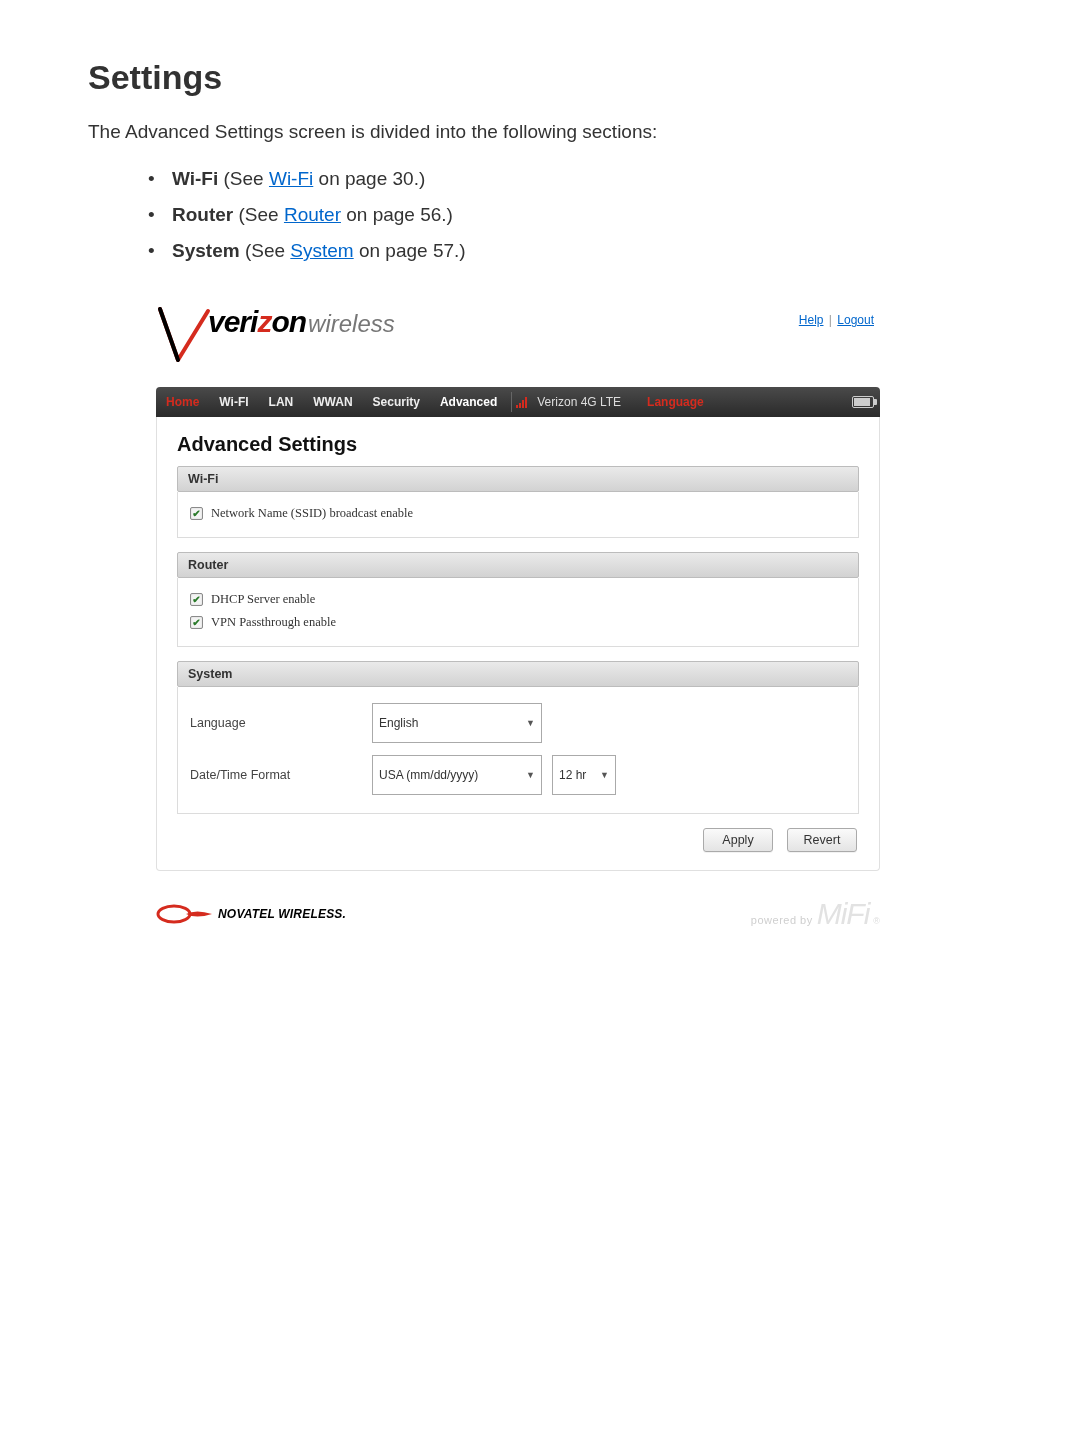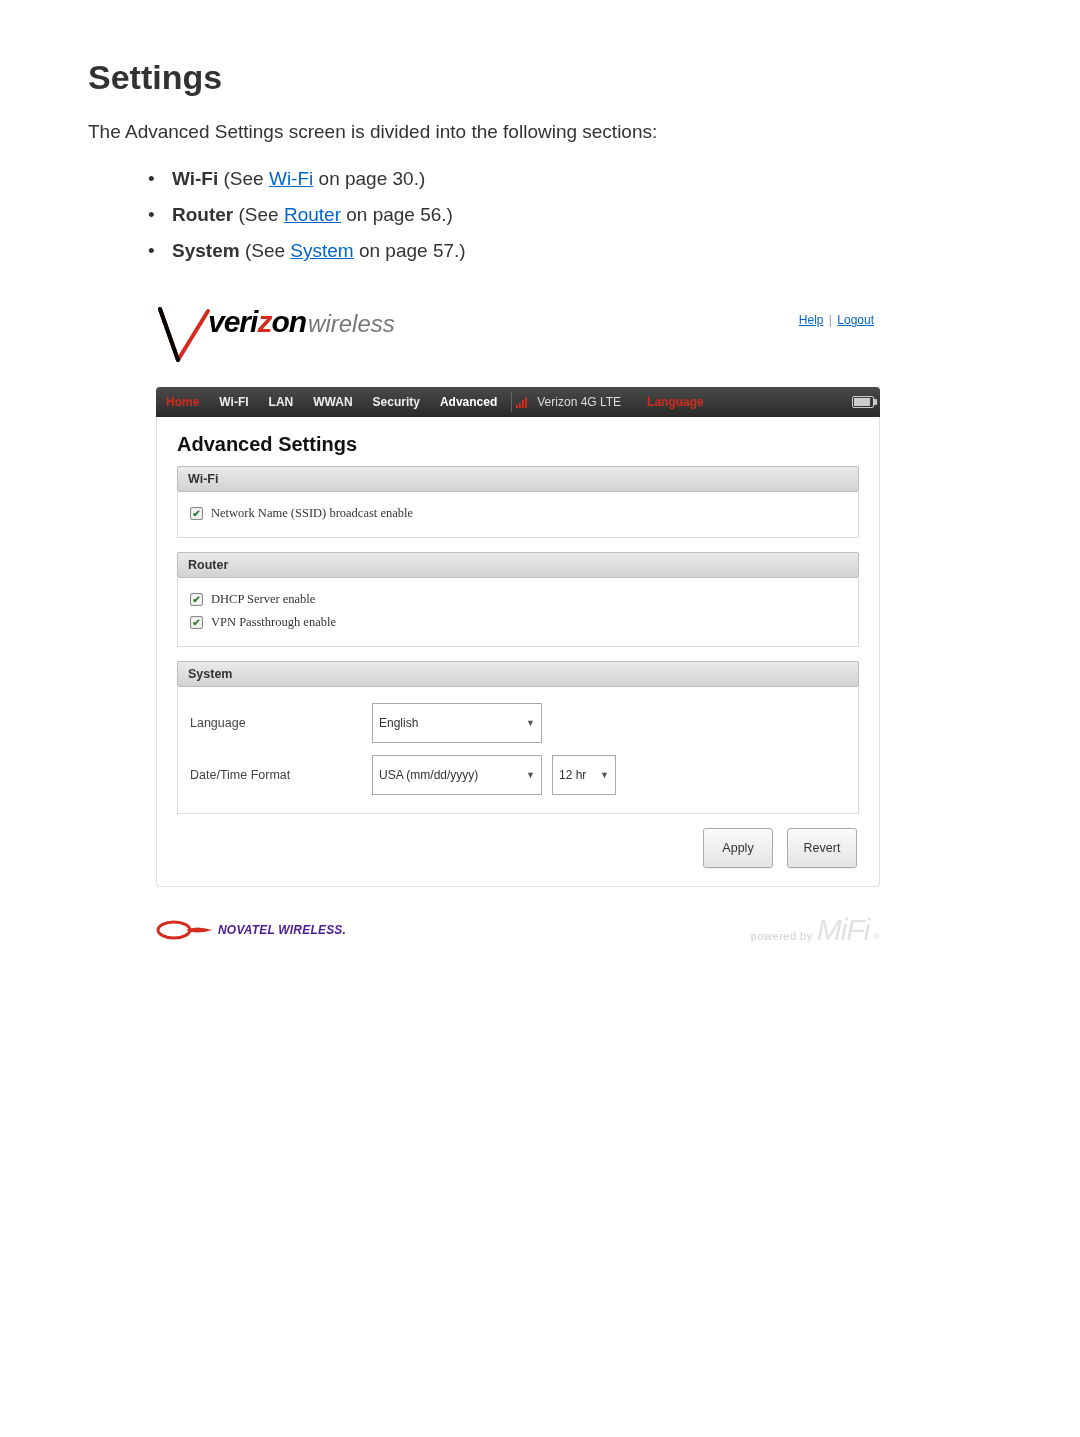--- a/index.html
+++ b/index.html
@@ -183,21 +183,21 @@
     padding:0 6px; font-size:12px; color:#333; cursor:pointer;
   }
   .select.small { width:64px; }
   .caret { font-size:9px; color:#555; }
 
   .btn-row {
     display:flex; justify-content:flex-end; gap:14px;
     margin-top: 8px; padding: 0 2px;
   }
   .btn {
-    min-width:70px; height:40px; font:12.5px Arial, sans-serif;
+    min-width:70px; height:24px; font:12.5px Arial, sans-serif;
     background: linear-gradient(#fafafa,#e4e4e4);
     border:1px solid #aaa; border-radius:3px; cursor:pointer;
     color:#333; padding:0 14px;
     box-shadow: 0 1px 0 rgba(0,0,0,0.05);
   }
 
   
   .footer {
     display:flex; align-items:center; justify-content:space-between;
     margin-top: 26px;
@@ -206,21 +206,21 @@
     display:flex; align-items:center; gap:0;
   }
   .footer-left .swoosh {
     width: 58px; height: 22px;
   }
   .footer-left .nw {
     font-family: Arial, sans-serif;
     font-style: italic;
     font-weight: 700;
     font-size: 12px;
-    color: #4c1d95;
+    color: #000000;
     letter-spacing: 0.2px;
     margin-left: 4px;
   }
   .footer-right { display:flex; align-items:baseline; gap:4px; color:#cfcfcf; }
   .footer-right .pb { font:11px Arial; color:#cfcfcf; letter-spacing:0.5px; }
   .footer-right .mifi {
     font-family: Arial, sans-serif;
     font-style: italic; font-weight:400; font-size:30px; color:#e2e2e2;
     letter-spacing:-1px;
   }

